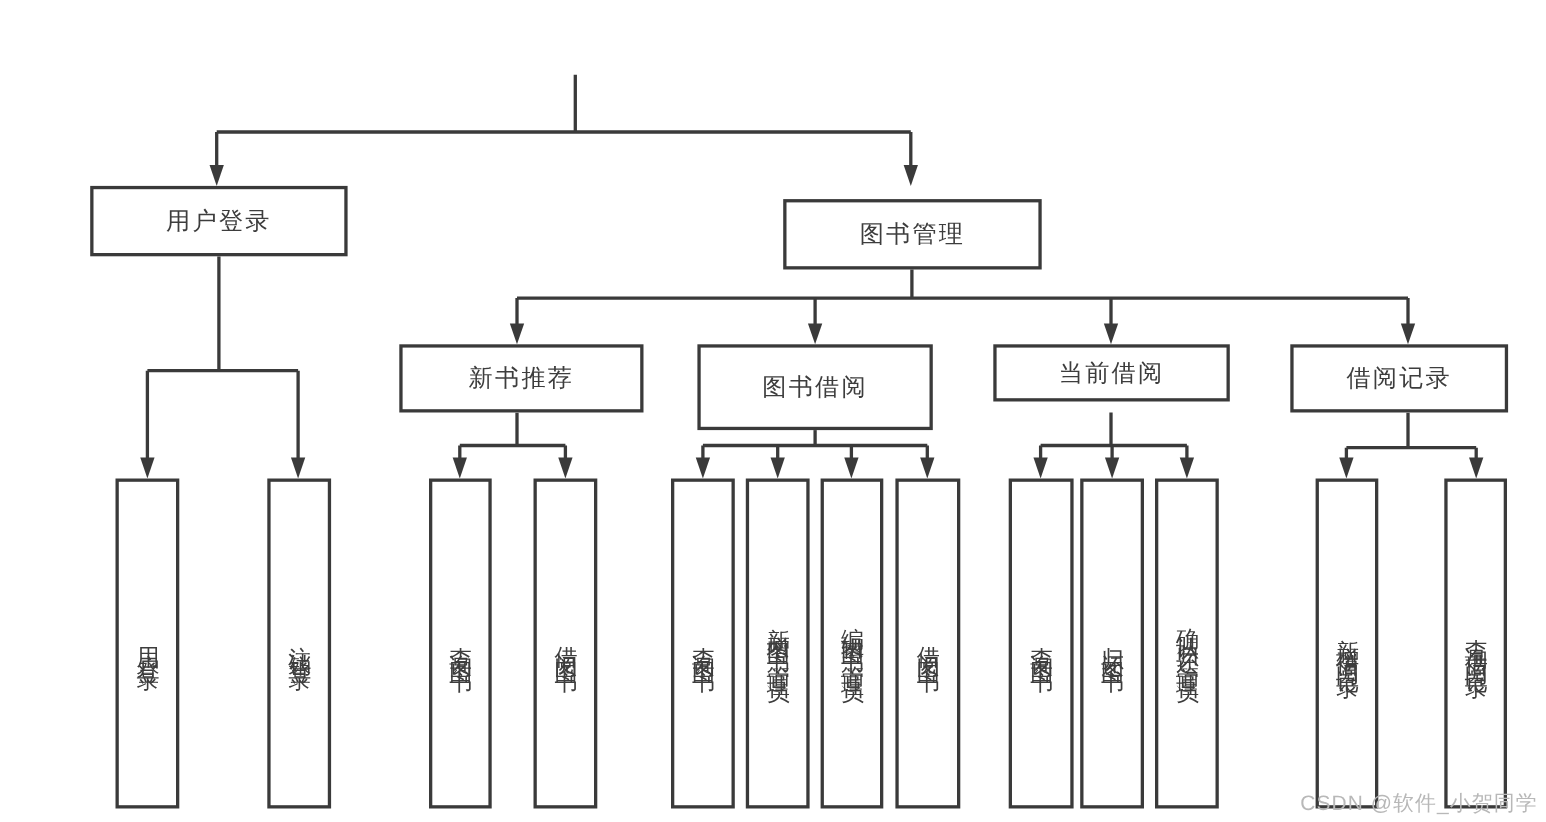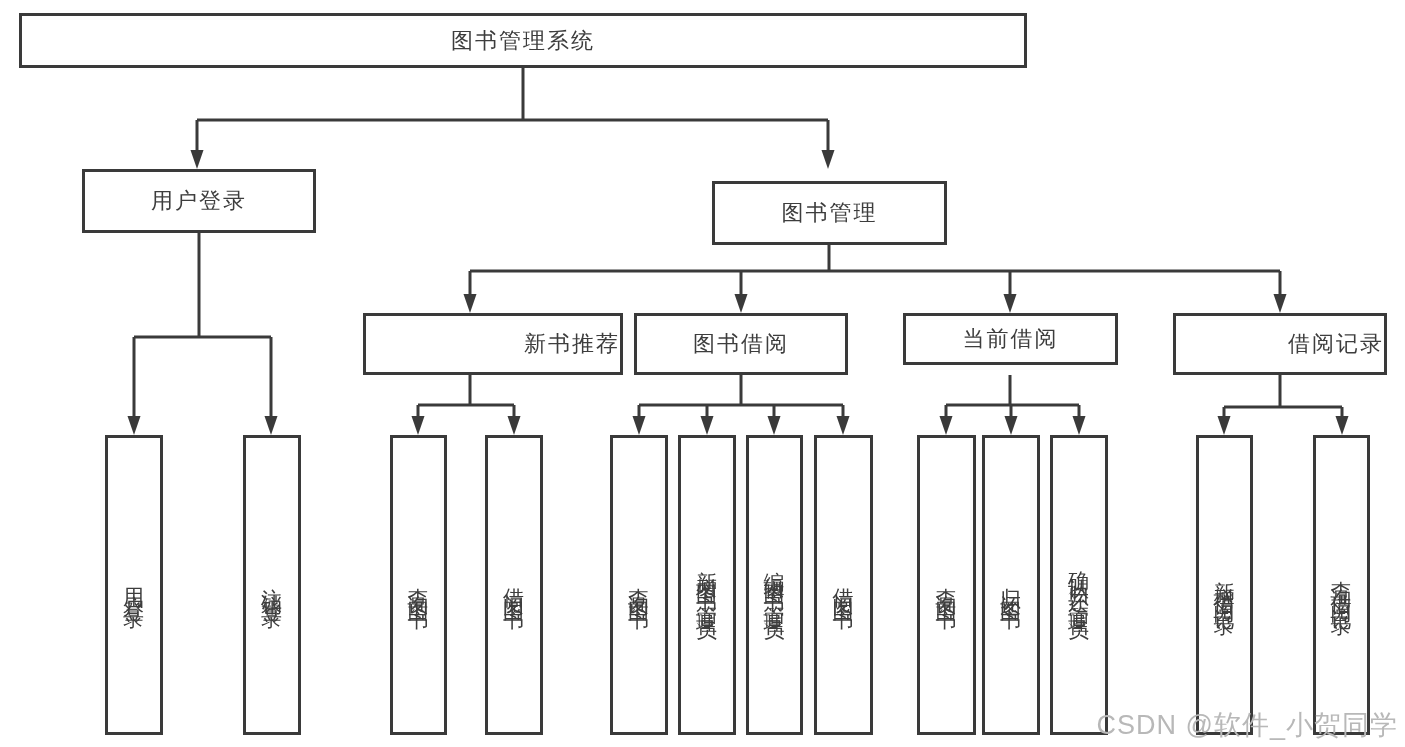--- a/index.html
+++ b/index.html
@@ -29,21 +29,21 @@
     writing-mode:vertical-rl;
     text-orientation:mixed;
     font-size:21px;
     letter-spacing:7px;
     white-space:normal;
     line-height:1;
   }
   .watermark{
     position:absolute;
     right:7px;bottom:4px;
-    font-size:27px;
+    font-size:19px;
     letter-spacing:1px;
     color:#b8b8b8;
     white-space:nowrap;
   }
 </style>
 </head>
 <body>
 
 <div class="stage">
 
@@ -80,41 +80,38 @@
       <polygon points="767.5,416 780.5,416 774,435"></polygon>
       <polygon points="836.5,416 849.5,416 843,435"></polygon>
       <polygon points="939.5,416 952.5,416 946,435"></polygon>
       <polygon points="1004.5,416 1017.5,416 1011,435"></polygon>
       <polygon points="1072.5,416 1085.5,416 1079,435"></polygon>
       <polygon points="1217.5,416 1230.5,416 1224,435"></polygon>
       <polygon points="1335.5,416 1348.5,416 1342,435"></polygon>
     </g>
   </svg>
 
-  <div class="box" style="left:19px;top:13px;width:1008px;height:55px;">
-    <span class="lbl">图书管理系统</span>
-  </div>
 
   <div class="box" style="left:82px;top:169px;width:234px;height:64px;">
     <span class="lbl">用户登录</span>
   </div>
   <div class="box" style="left:712px;top:169px;width:235px;height:64px;margin-top:12px;">
     <span class="lbl">图书管理</span>
   </div>
 
-  <div class="box" style="left:363px;top:313px;width:260px;height:62px;justify-content:flex-end;">
+  <div class="box" style="left:363px;top:313px;width:222px;height:62px;">
     <span class="lbl">新书推荐</span>
   </div>
-  <div class="box" style="left:634px;top:313px;width:214px;height:62px;font-family:Liberation Serif, serif;">
+  <div class="box" style="left:634px;top:313px;width:214px;height:78px;font-family:Liberation Serif, serif;">
     <span class="lbl">图书借阅</span>
   </div>
   <div class="box" style="left:903px;top:313px;width:215px;height:52px;">
     <span class="lbl">当前借阅</span>
   </div>
-  <div class="box" style="left:1173px;top:313px;width:214px;height:62px;justify-content:flex-end;">
+  <div class="box" style="left:1173px;top:313px;width:198px;height:62px;">
     <span class="lbl">借阅记录</span>
   </div>
 
   <div class="box v" style="left:105px;top:435px;width:58px;height:300px;">
     <span class="lbl">用户登录</span>
   </div>
   <div class="box v" style="left:243px;top:435px;width:58px;height:300px;">
     <span class="lbl">注销登录</span>
   </div>
 

